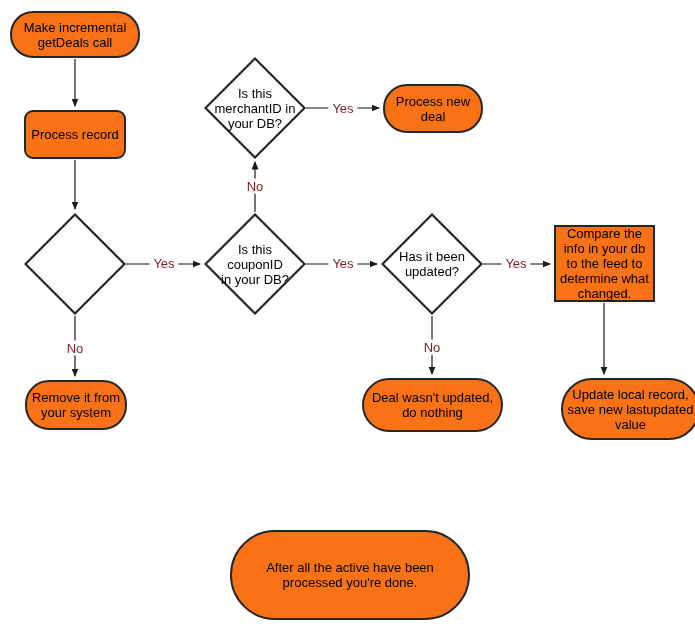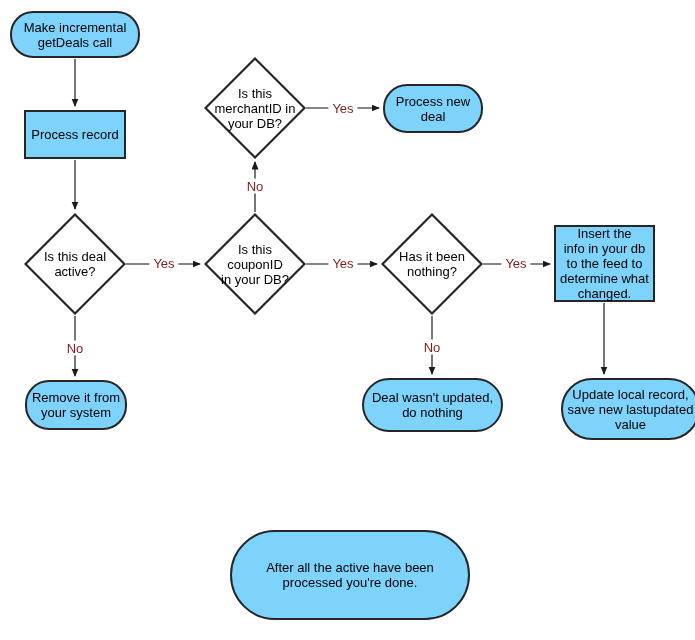--- a/index.html
+++ b/index.html
@@ -18,21 +18,21 @@
     width: 695px; height: 640px;
     z-index: 1;
   }
   .node {
     position: absolute;
     z-index: 2;
     display: flex;
     align-items: center;
     justify-content: center;
     box-sizing: border-box;
-    background: #7dd3fc;
+    background: #f97316;
     text-align: center;
   }
   .node .label {
     white-space: pre-line;
     font-size: 13px;
     line-height: 15px;
     color: #000000;
     padding: 0 2px;
   }
   .terminator {
@@ -88,30 +88,30 @@
       <line x1="432" y1="316" x2="432" y2="374" marker-end="url(#arrow)"></line>
       <line x1="604" y1="303" x2="604" y2="374" marker-end="url(#arrow)"></line>
     </g>
   </svg>
 
   <div class="node terminator" style="left:10px; top:11px; width:130px; height:47px; border-radius:23px;">
     <span class="label">Make incremental
 getDeals call</span>
   </div>
 
-  <div class="node process" style="left:24px; top:110px; width:102px; height:49px;">
+  <div class="node process" style="left:24px; top:110px; width:102px; height:49px;border-radius:9px;">
     <span class="label">Process record</span>
   </div>
 
   <div class="node terminator" style="left:383px; top:84px; width:100px; height:49px; border-radius:24px;">
     <span class="label">Process new deal</span>
   </div>
 
   <div class="node process" style="left:554px; top:225px; width:101px; height:77px;">
-    <span class="label">Insert the
+    <span class="label">Compare the
 info in your db
 to the feed to
 determine what
 changed.</span>
   </div>
 
   <div class="node terminator" style="left:25px; top:380px; width:102px; height:50px; border-radius:24px;justify-content:center;">
     <span class="label">Remove it from
 your system</span>
   </div>
@@ -129,22 +129,20 @@
 
   <div class="node terminator" style="left:230px; top:530px; width:240px; height:90px; border-radius:45px;">
     <span class="label">After all the active have been
 processed you're done.</span>
   </div>
 
   <div class="node diamond" style="left:24px; top:213px; width:102px; height:102px;">
     <svg viewBox="0 0 102 102">
       <polygon points="51,1.5 100.5,51 51,100.5 1.5,51" fill="#ffffff" stroke="#262626" stroke-width="2.2"></polygon>
     </svg>
-    <span class="label">Is this deal
-active?</span>
   </div>
 
   <div class="node diamond" style="left:204px; top:57px; width:102px; height:102px;">
     <svg viewBox="0 0 102 102">
       <polygon points="51,1.5 100.5,51 51,100.5 1.5,51" fill="#ffffff" stroke="#262626" stroke-width="2.2"></polygon>
     </svg>
     <span class="label">Is this
 merchantID in
 your DB?</span>
   </div>
@@ -156,21 +154,21 @@
     <span class="label">Is this
 couponID
 in your DB?</span>
   </div>
 
   <div class="node diamond" style="left:381px; top:213px; width:102px; height:102px;">
     <svg viewBox="0 0 102 102">
       <polygon points="51,1.5 100.5,51 51,100.5 1.5,51" fill="#ffffff" stroke="#262626" stroke-width="2.2"></polygon>
     </svg>
     <span class="label">Has it been
-nothing?</span>
+updated?</span>
   </div>
 
   <div class="edge-label" style="left:343px; top:108px;">Yes</div>
   <div class="edge-label" style="left:255px; top:186px;">No</div>
   <div class="edge-label" style="left:164px; top:263px;">Yes</div>
   <div class="edge-label" style="left:343px; top:263px;">Yes</div>
   <div class="edge-label" style="left:516px; top:263px;">Yes</div>
   <div class="edge-label" style="left:75px; top:348px;">No</div>
   <div class="edge-label" style="left:432px; top:347px;">No</div>
 

